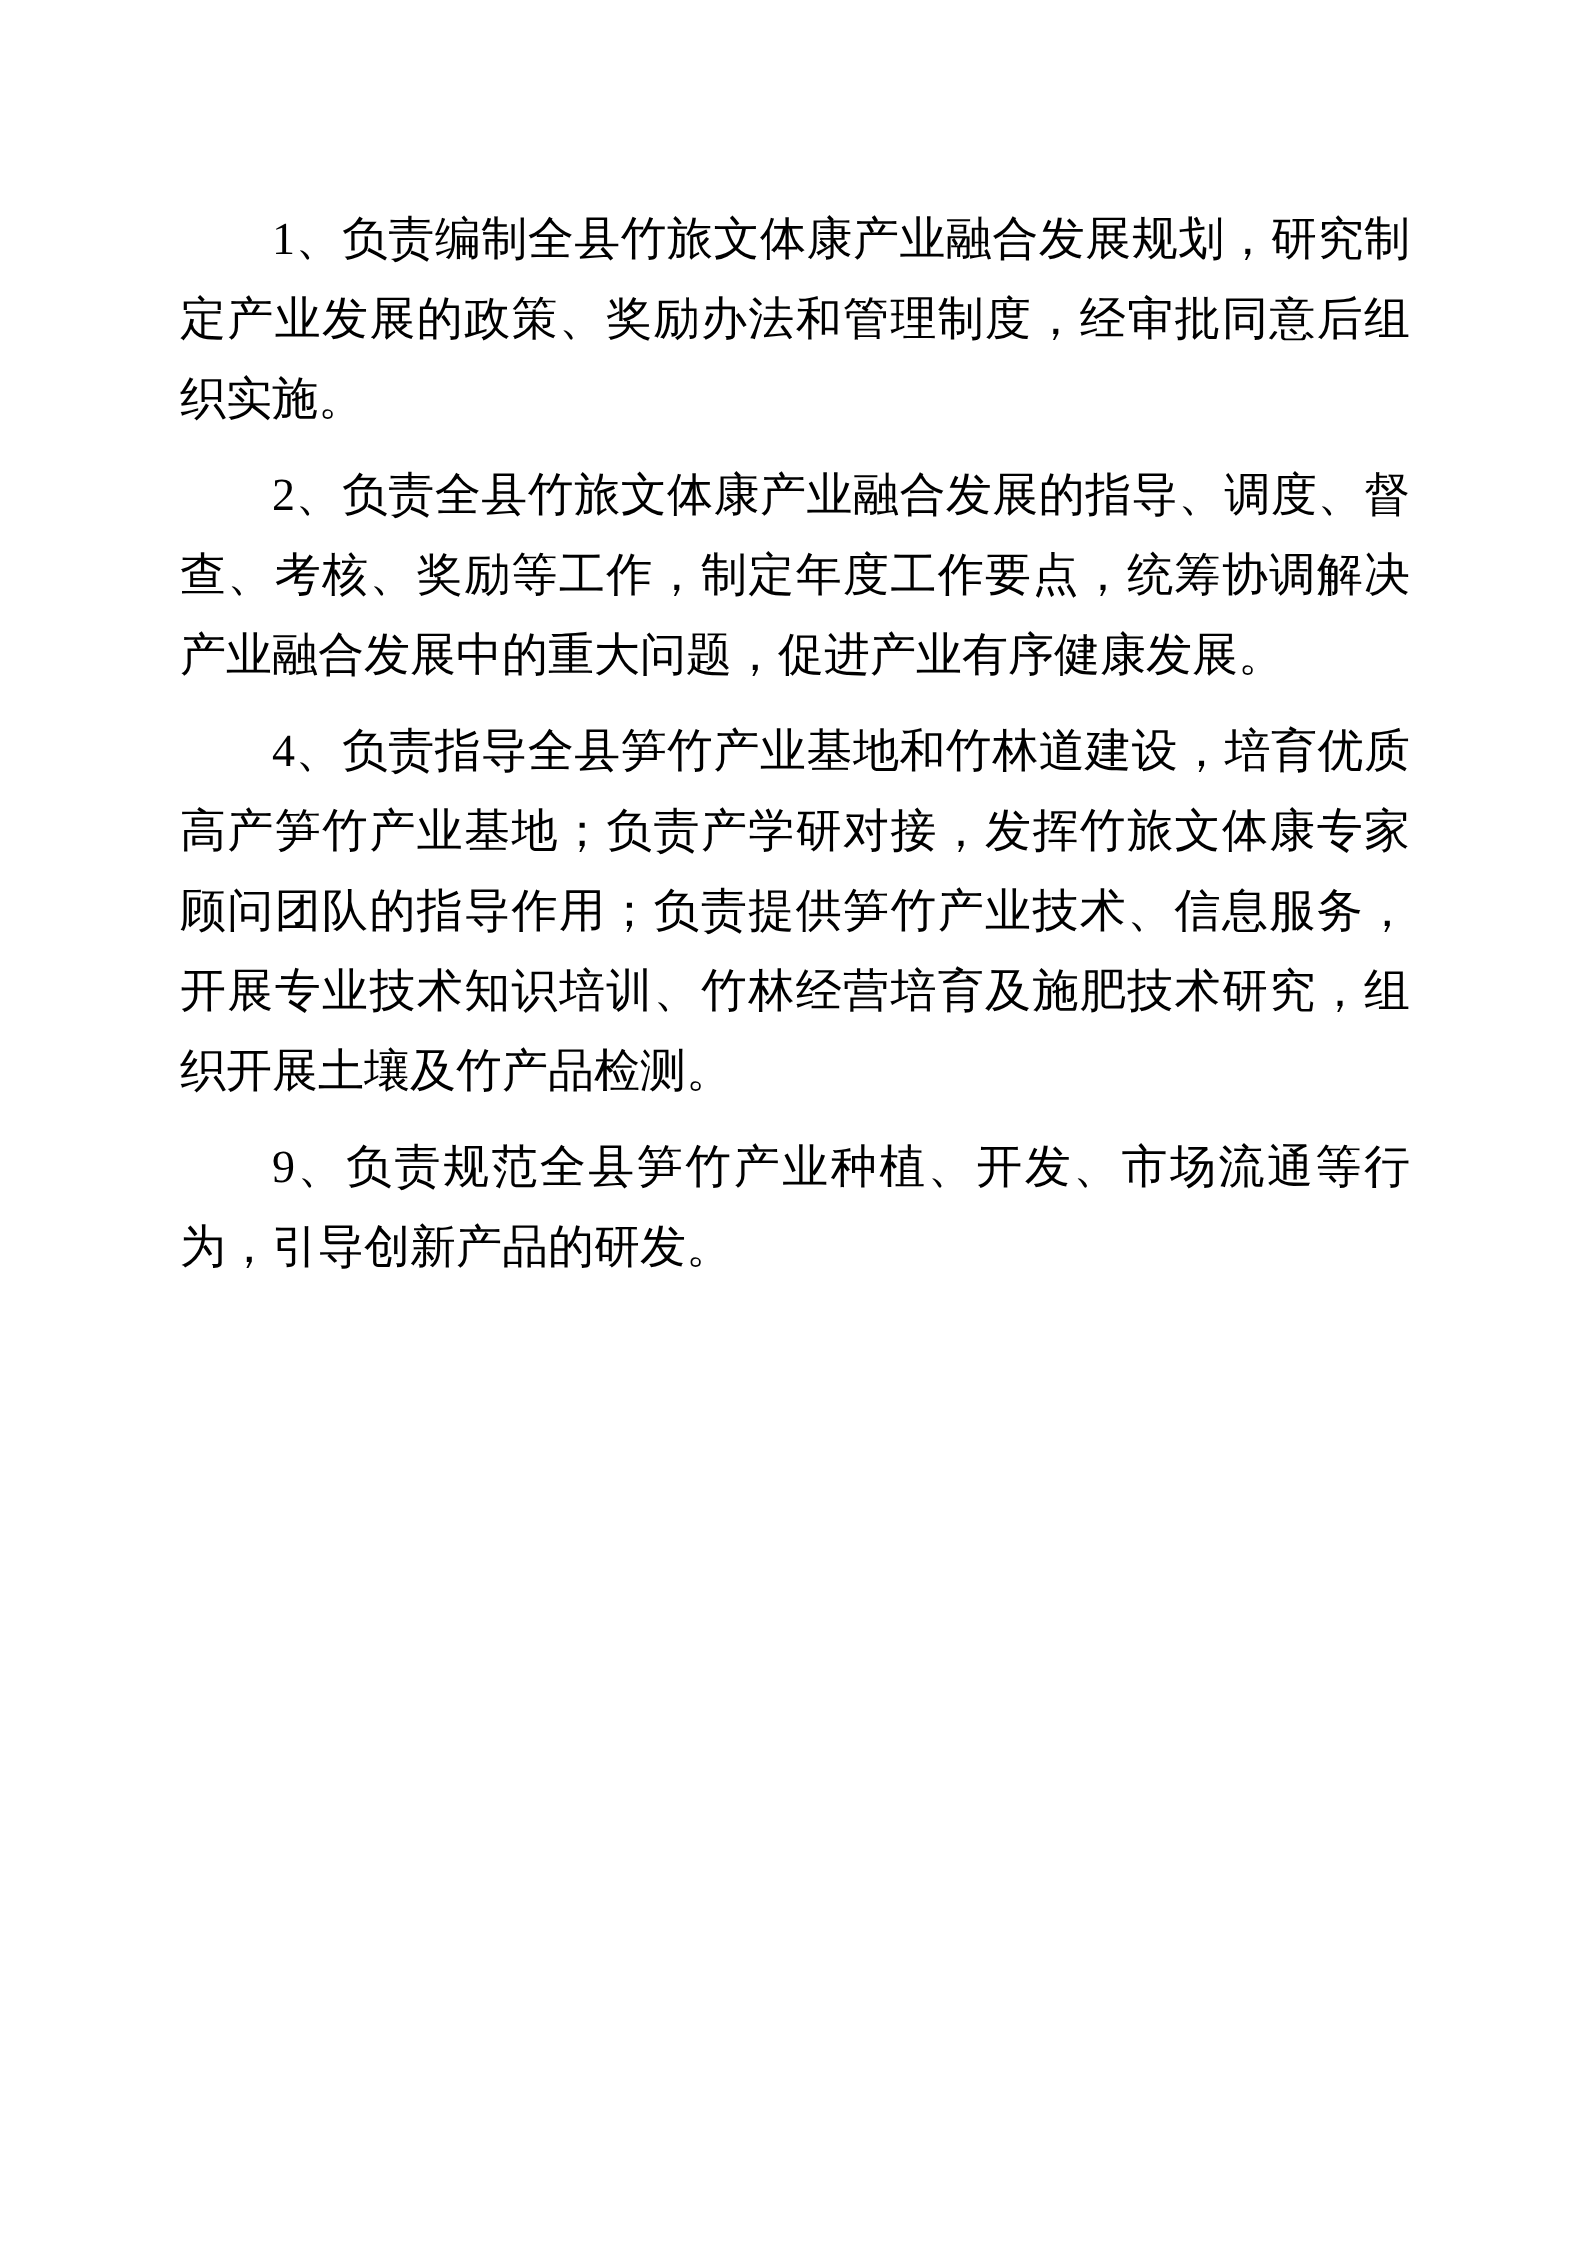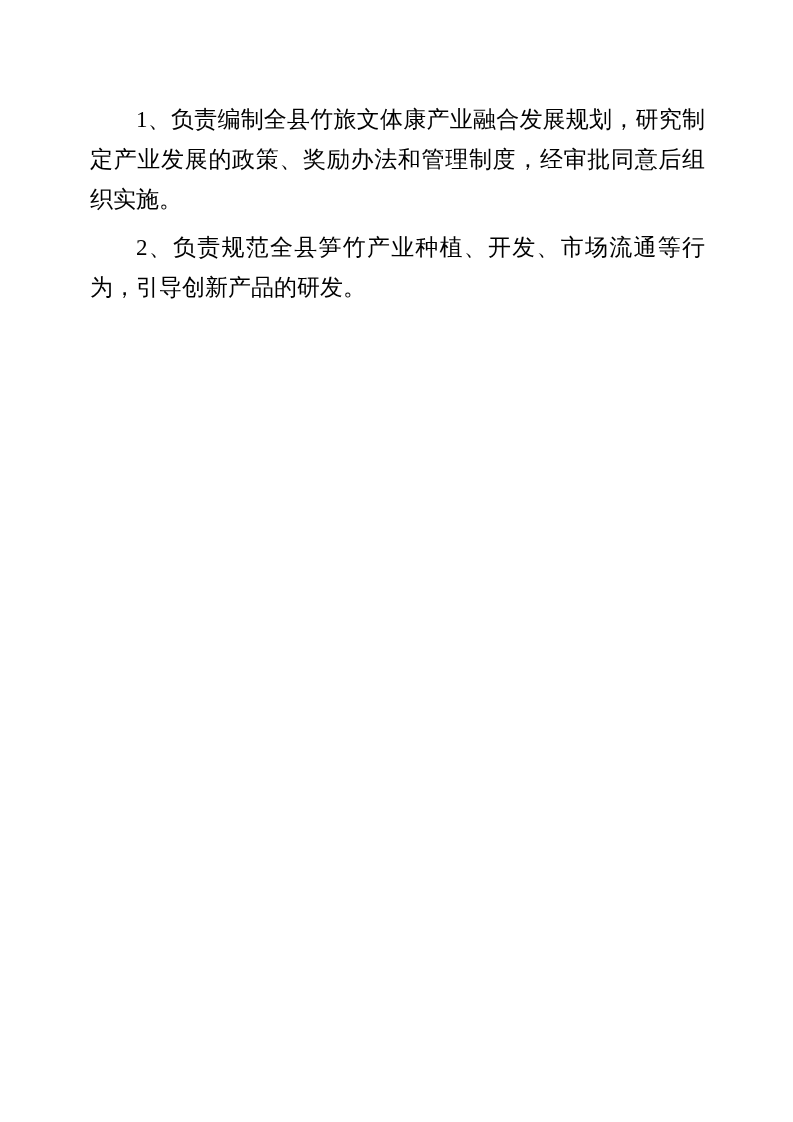--- a/index.html
+++ b/index.html
@@ -32,15 +32,17 @@
     text-indent: 2em;
     word-break: break-all;
   }
 </style>
 </head>
 <body>
 
 <div class="page">
   <div class="content">
     <p>1、负责编制全县竹旅文体康产业融合发展规划，研究制定产业发展的政策、奖励办法和管理制度，经审批同意后组织实施。</p>
-    <p>2、负责规范全县笋竹产业种植、开发、市场流通等行为，引导创新产品的研发。</p>
+    <p>2、负责全县竹旅文体康产业融合发展的指导、调度、督查、考核、奖励等工作，制定年度工作要点，统筹协调解决产业融合发展中的重大问题，促进产业有序健康发展。</p>
+    <p>4、负责指导全县笋竹产业基地和竹林道建设，培育优质高产笋竹产业基地；负责产学研对接，发挥竹旅文体康专家顾问团队的指导作用；负责提供笋竹产业技术、信息服务，开展专业技术知识培训、竹林经营培育及施肥技术研究，组织开展土壤及竹产品检测。</p>
+    <p>9、负责规范全县笋竹产业种植、开发、市场流通等行为，引导创新产品的研发。</p>
   </div>
 </div>
 
 </body></html>

